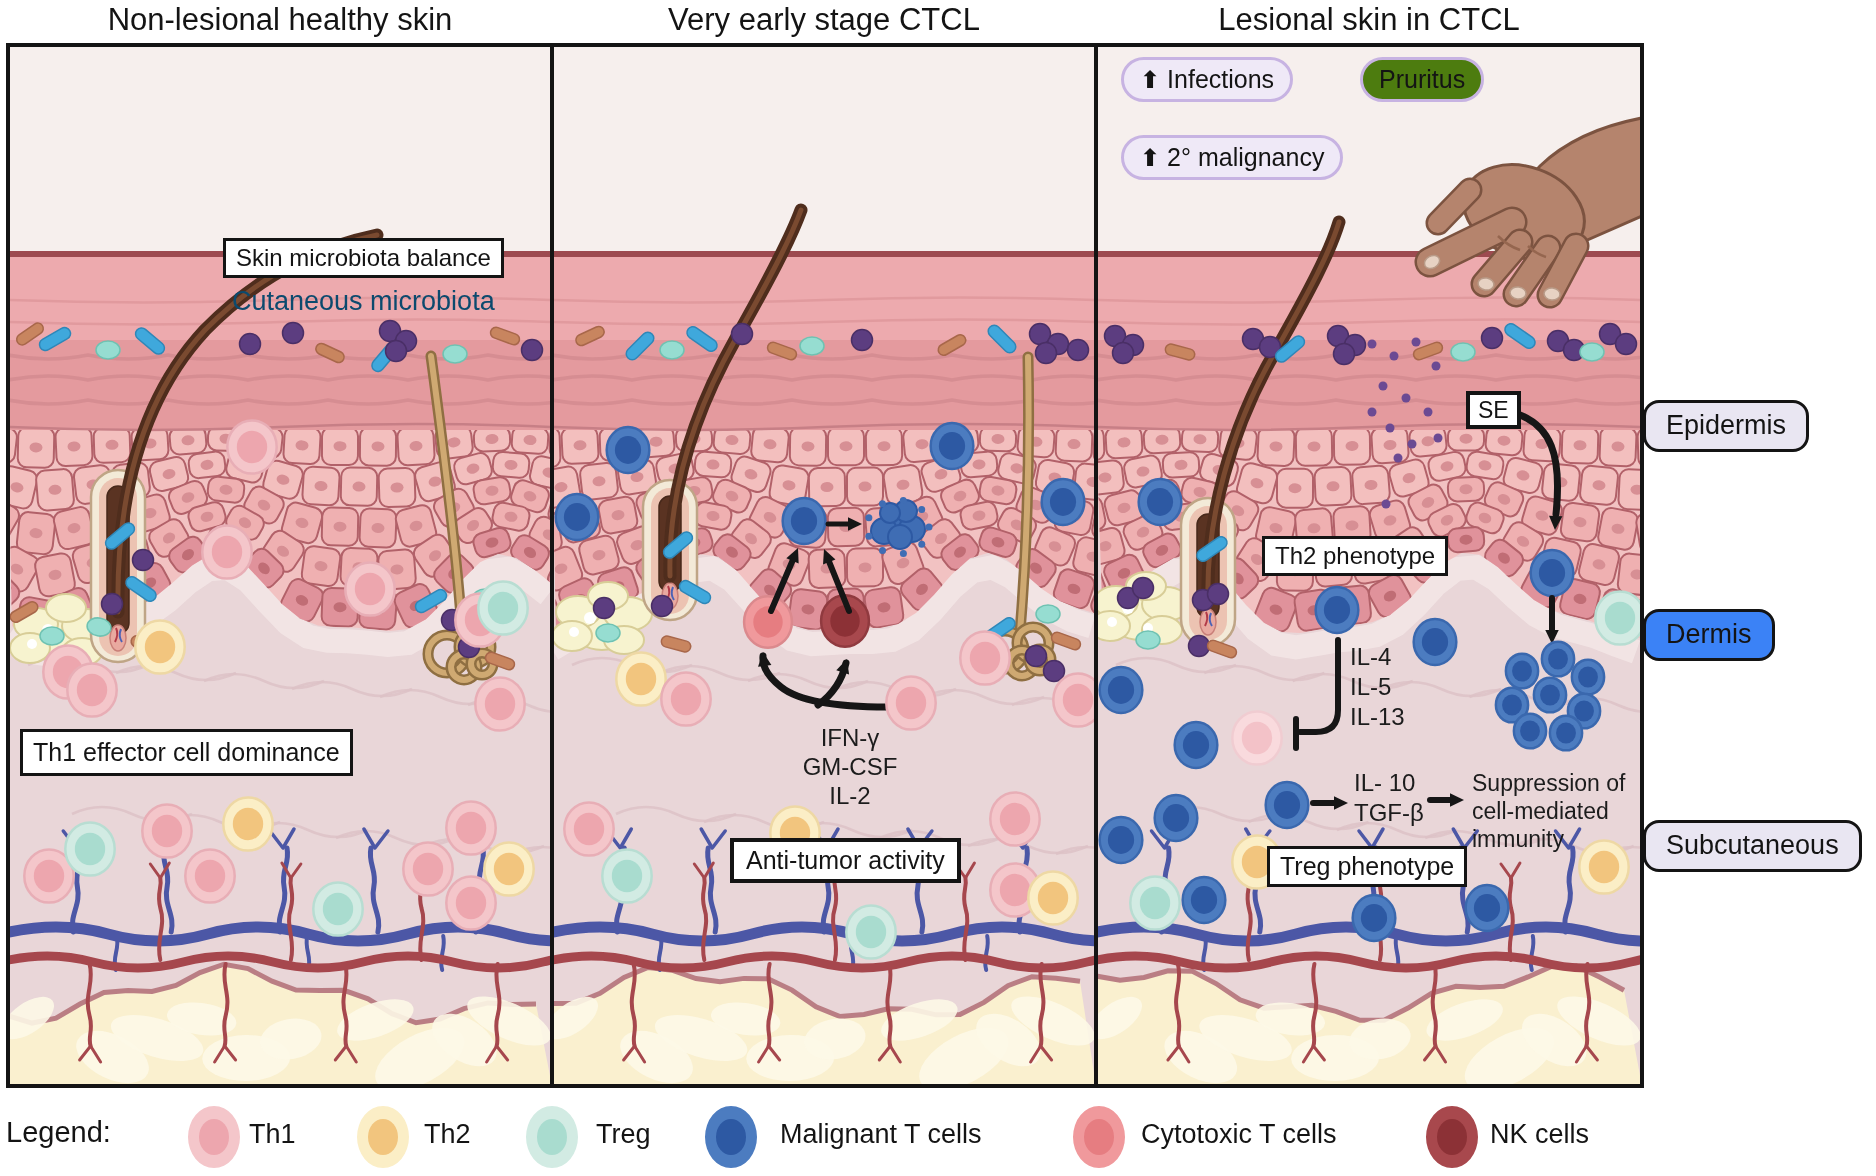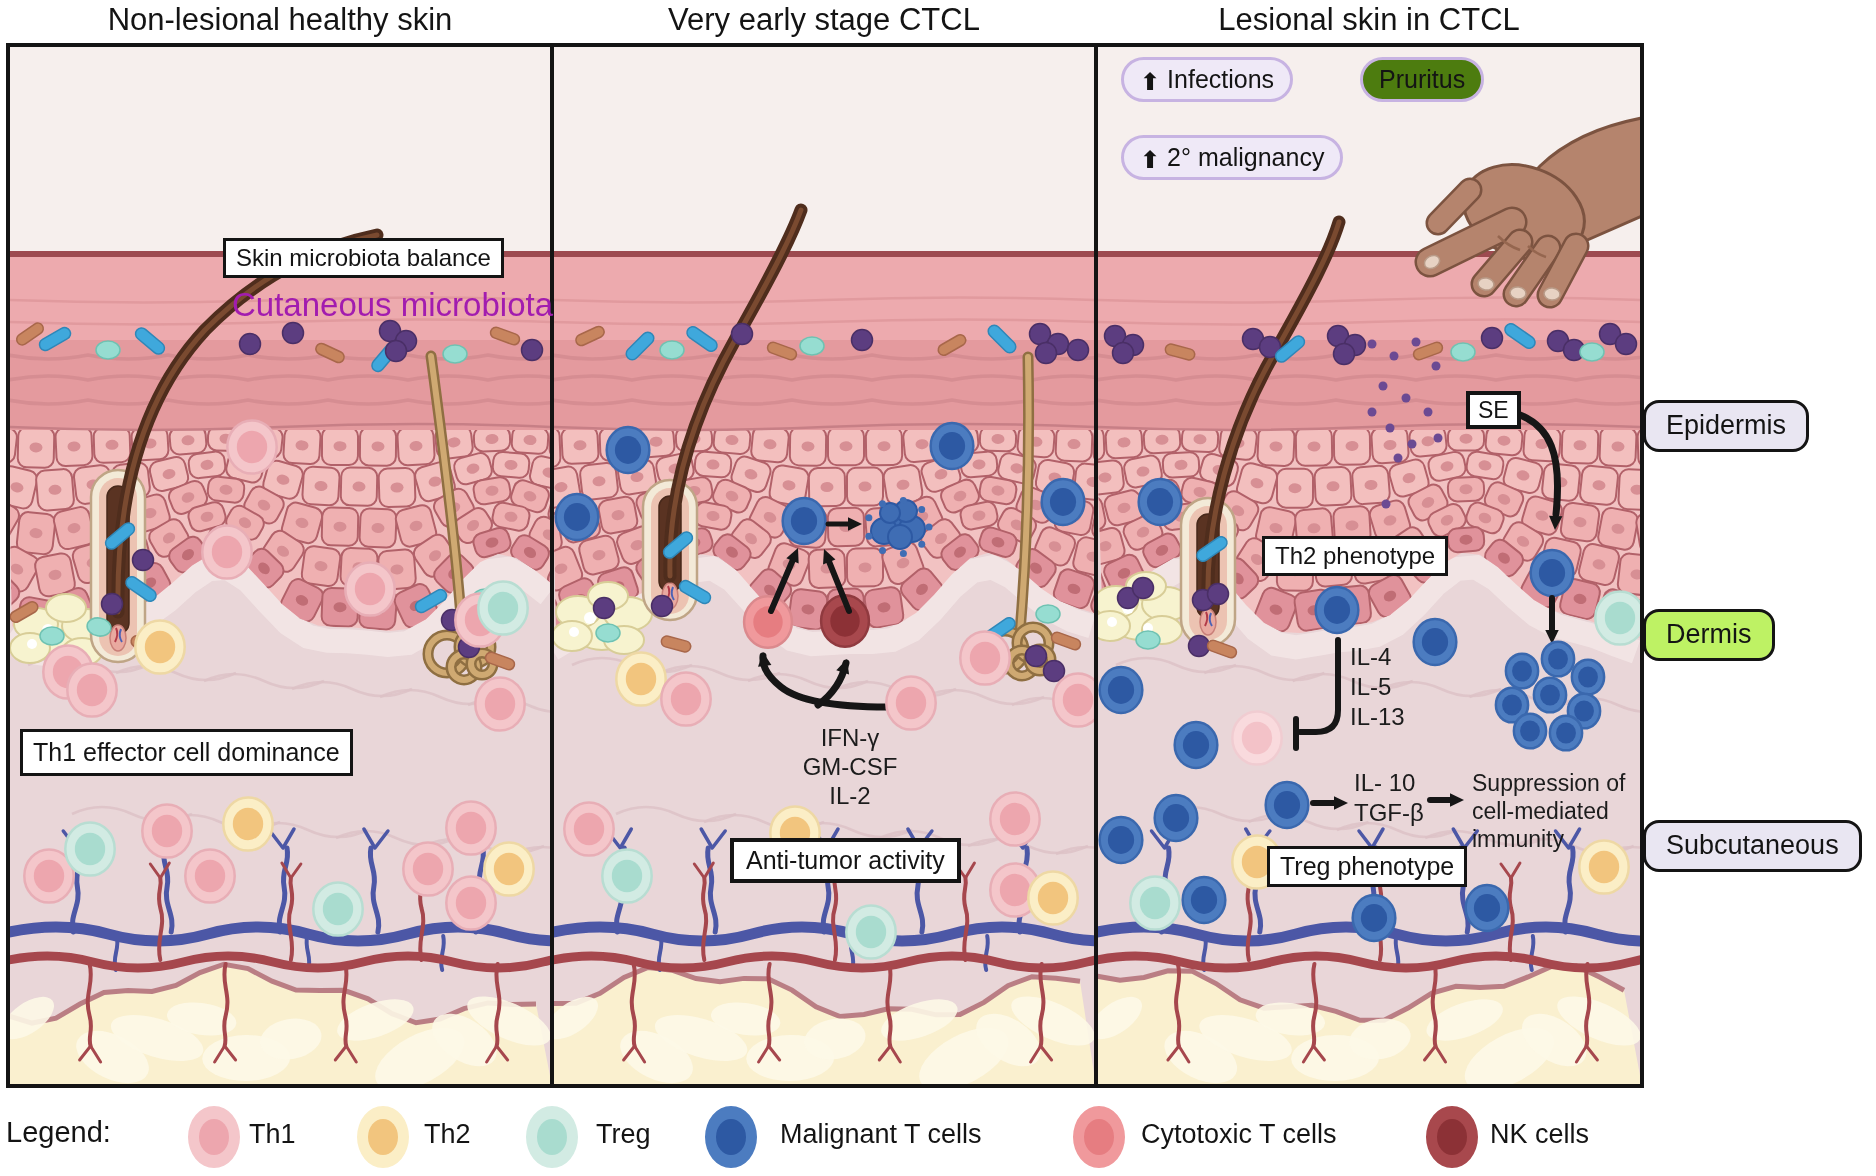--- a/index.html
+++ b/index.html
@@ -2,22 +2,22 @@
 <html><head>
 <meta charset="utf-8">
 <style>
   html,body{margin:0;padding:0;background:#fff;}
   .stage{position:relative;width:1876px;height:1176px;background:#fff;overflow:hidden;
          font-family:"Liberation Sans",sans-serif;color:#161616;}
   svg{position:absolute;left:0;top:0;}
   .panel-title{position:absolute;top:2px;text-align:center;font-size:31px;font-weight:500;color:#141414;white-space:nowrap;}
   .wbox{position:absolute;background:#ffffff;border:3px solid #141414;padding:3px 10px;
         font-size:24px;line-height:1.15;white-space:nowrap;color:#141414;}
-  .plain-label{position:absolute;font-size:33px;color:#a21caf;white-space:nowrap;}
-  .pill{position:absolute;display:flex;align-items:flex-end;gap:7px;border-radius:26px;
+  .plain-label{position:absolute;font-size:27px;color:#0c4a6e;white-space:nowrap;}
+  .pill{position:absolute;display:flex;align-items:center;gap:7px;border-radius:26px;
         padding:5px 16px;font-size:25px;white-space:nowrap;color:#141414;}
   .up-arrow-icon{font-family:"DejaVu Sans",sans-serif;font-weight:700;font-size:24px;line-height:1;}
   .up-arrow-icon::before{content:"⬆";}
   .cyto{position:absolute;font-size:24px;line-height:29px;color:#1c1c1c;white-space:nowrap;}
   .cyto div{white-space:nowrap;}
   .side-label{position:absolute;border:3px solid #141414;border-radius:16px;padding:7px 20px 8px;
         font-size:27px;color:#141414;white-space:nowrap;}
   .legend-title{position:absolute;left:6px;top:1116px;font-size:29px;color:#141414;}
   .cell-icon{position:absolute;width:48px;height:58px;border-radius:50%;display:block;}
   .cell-icon i{position:absolute;left:9px;top:11px;width:30px;height:36px;border-radius:50%;display:block;}
@@ -1111,21 +1111,21 @@
     <div>TGF-β</div>
   </div>
   <div class="cyto" style="left:1472px;top:769px;font-size:23px;line-height:28px;">
     <div>Suppression of</div>
     <div>cell-mediated</div>
     <div>immunity</div>
   </div>
   <div class="wbox" style="left:1267px;top:846px;font-size:25px;">Treg phenotype</div>
 
   <div class="side-label" style="left: 1643px; top: 400px; background: rgb(233, 230, 242);">Epidermis</div>
-  <div class="side-label" style="left: 1643px; top: 609px; background: #bef264;">Dermis</div>
+  <div class="side-label" style="left: 1643px; top: 609px; background: #3b82f6;">Dermis</div>
   <div class="side-label" style="left: 1643px; top: 820px; background: rgb(233, 230, 242);">Subcutaneous</div>
 
   <div class="legend-title">Legend:</div>
   <span class="cell-icon legend-icon" style="left: 188px; top: 1106px; background: rgb(244, 198, 202); border: 2px solid rgb(244, 198, 202);">
       <i style="background: rgb(237, 166, 174);"></i>
     </span>
   <div class="legend-label" style="left:249px;">Th1</div>
   <span class="cell-icon legend-icon" style="left: 357px; top: 1106px; background: rgb(251, 238, 198); border: 2px solid rgb(251, 238, 198);">
       <i style="background: rgb(242, 197, 126);"></i>
     </span>

